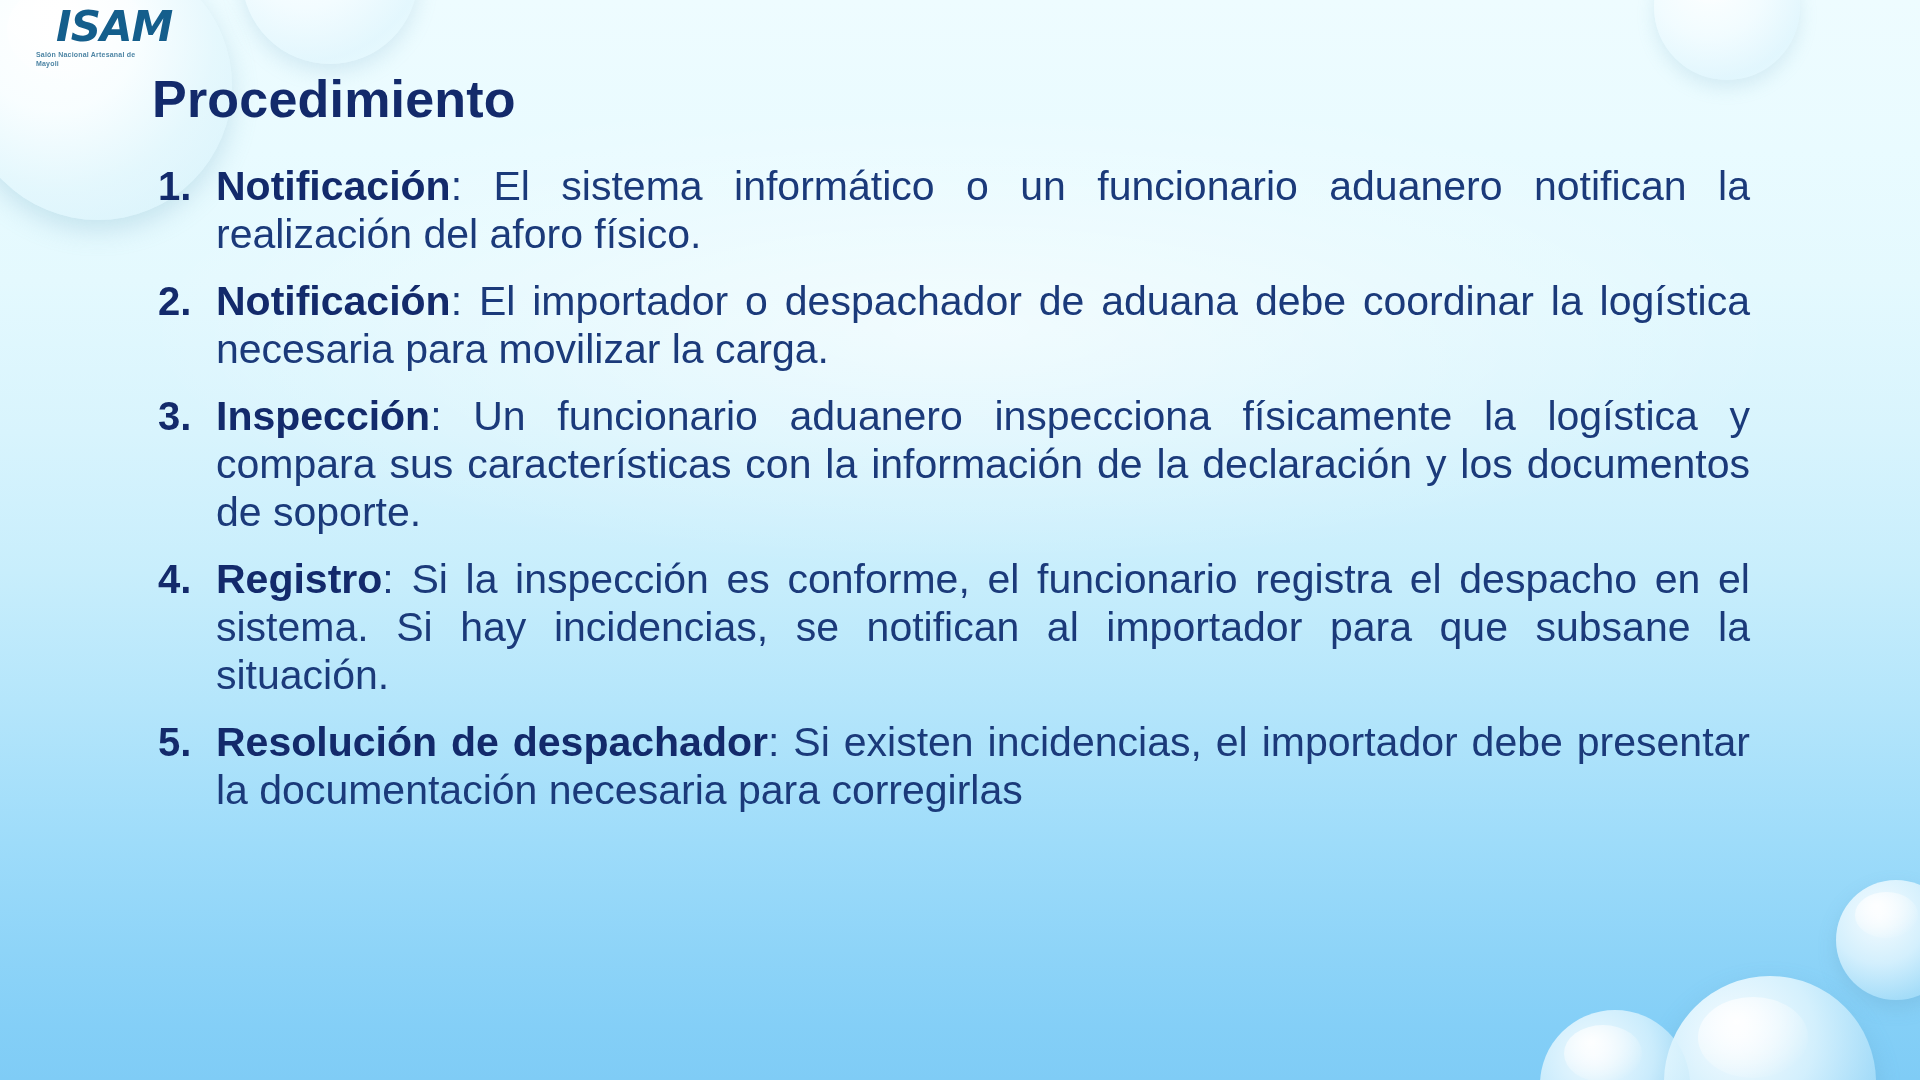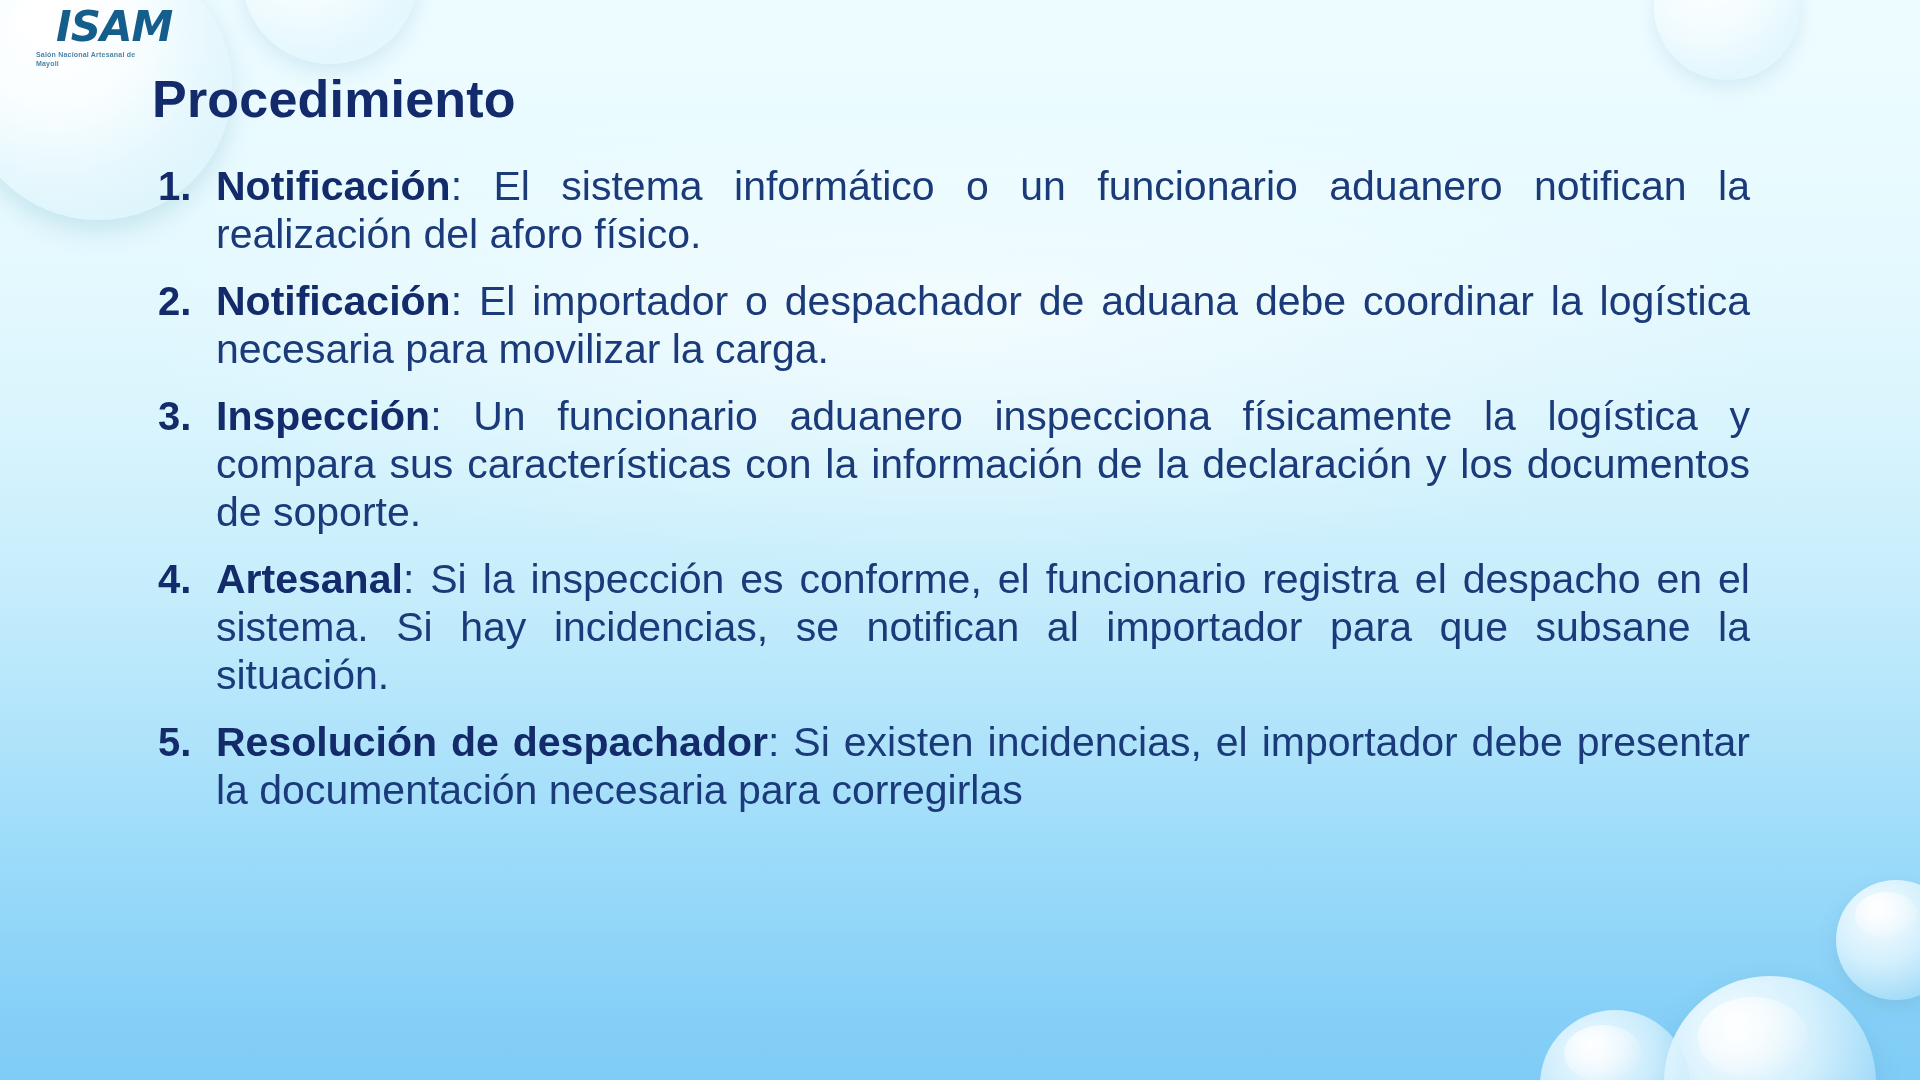--- a/index.html
+++ b/index.html
@@ -254,21 +254,21 @@
         <div class="body"><span class="lead">Notificación</span><span>: </span><span>El importador o despachador de aduana debe coordinar la logística necesaria para movilizar la carga.</span></div>
       </div>
 
       <div class="item">
         <div class="num">3.</div>
         <div class="body"><span class="lead">Inspección</span><span>: </span><span>Un funcionario aduanero inspecciona físicamente la logística y compara sus características con la información de la declaración y los documentos de soporte.</span></div>
       </div>
 
       <div class="item">
         <div class="num">4.</div>
-        <div class="body"><span class="lead">Artesanal</span><span>: </span><span>Si la inspección es conforme, el funcionario registra el despacho en el sistema. Si hay incidencias, se notifican al importador para que subsane la situación.</span></div>
+        <div class="body"><span class="lead">Registro</span><span>: </span><span>Si la inspección es conforme, el funcionario registra el despacho en el sistema. Si hay incidencias, se notifican al importador para que subsane la situación.</span></div>
       </div>
 
       <div class="item">
         <div class="num">5.</div>
         <div class="body"><span class="lead">Resolución de despachador</span><span>: </span><span>Si existen incidencias, el importador debe presentar la documentación necesaria para corregirlas</span></div>
       </div>
 
     </div>
   </div>
 </div>

